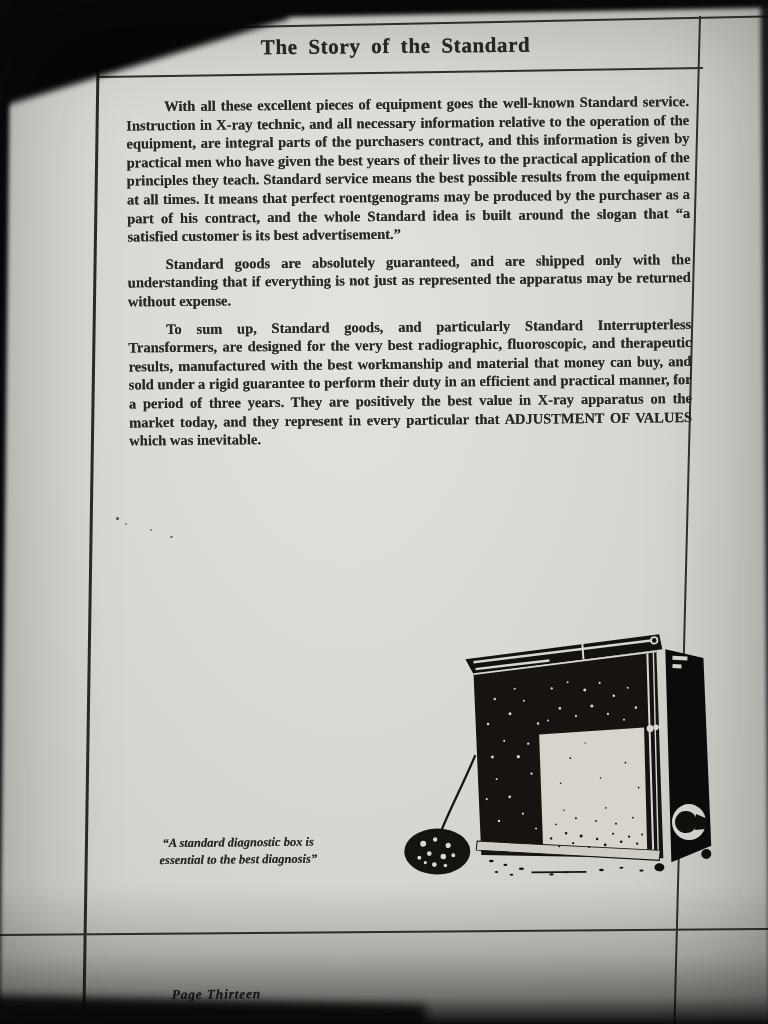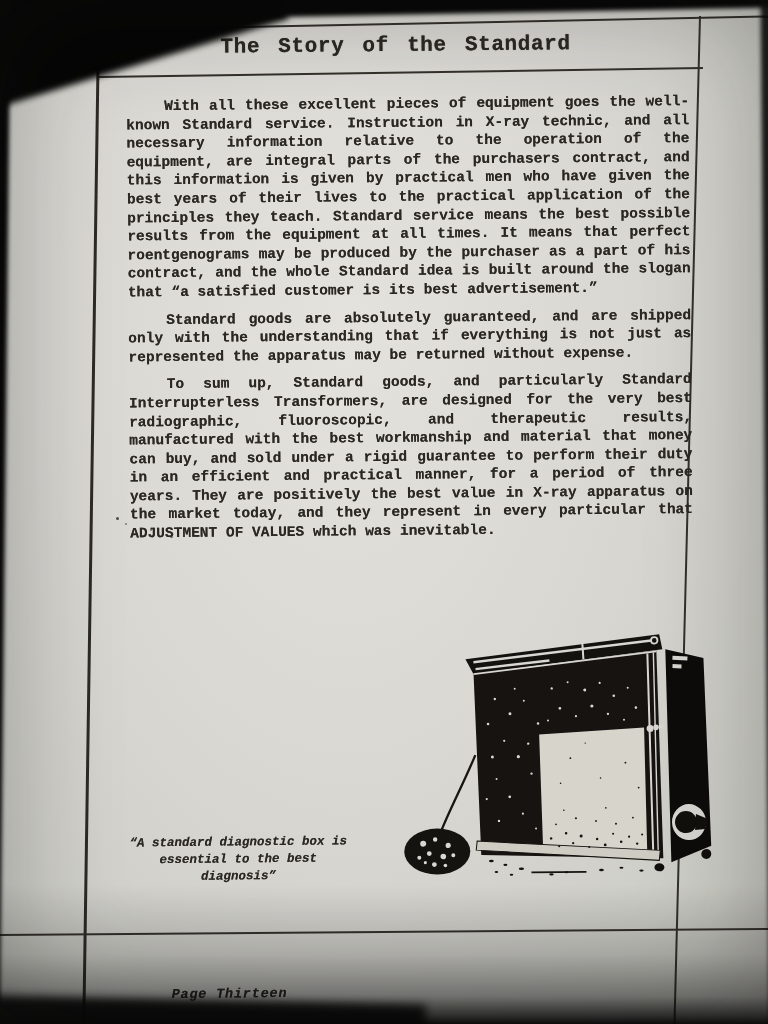--- a/index.html
+++ b/index.html
@@ -1,19 +1,19 @@
 <!DOCTYPE html>
 <html><head>
 <meta charset="utf-8">
 <style>
   html,body{margin:0;padding:0;background:#000;}
   .photo{
     position:relative;width:768px;height:1024px;overflow:hidden;
     background:#0a0a0a;
-    font-family:Liberation Mono, monospace;
+    font-family:Liberation Serif, serif;
   }
   .paper{
     position:absolute;inset:0;
     background:radial-gradient(ellipse at 45% 32%, #e3e2dd 0%, #d8d7d2 48%, #ccccc6 85%, #c2c1bb 100%);
   }
   
   .rule{position:absolute;background:#34312c;z-index:2;}
   .rule-top{left:-6px;top:31px;width:106%;height:2px;transform:rotate(-1.15deg);transform-origin:left center;}
   .rule-title{left:99px;top:76px;width:604px;height:2px;transform:rotate(-0.85deg);transform-origin:left center;}
   .rule-bottom{left:-6px;top:934px;width:106%;height:2px;transform:rotate(-0.45deg);transform-origin:left center;}

